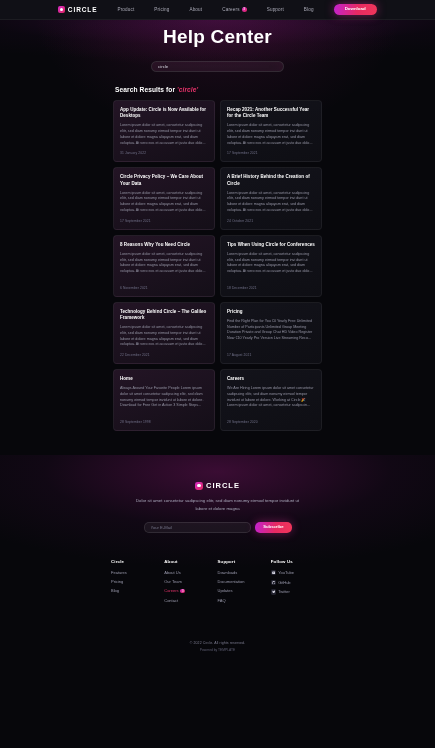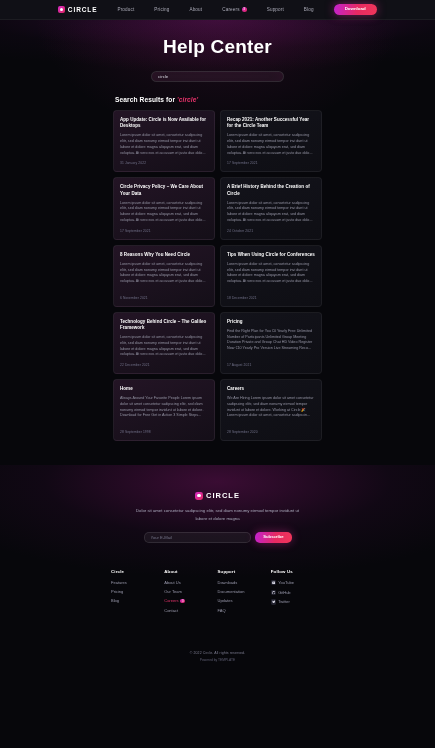--- a/index.html
+++ b/index.html
@@ -48,21 +48,21 @@
     font-size:4.4px; color:#fff; font-weight:600;
     background:linear-gradient(100deg,#c322cf 0%,#e62a62 55%,#f0365a 100%);
     border-radius:10px; padding:3.4px 11px; line-height:1;
     box-shadow:0 0 10px rgba(214,43,150,.5);
     border:none; cursor:pointer; white-space:nowrap;
   }
 
   
   .hero {
     position:relative;
-    padding:16px 0 14px;
+    padding:6px 0 14px;
     text-align:center;
     background:
       radial-gradient(120% 85% at 50% 0%, rgba(70,14,74,.55) 0%, rgba(24,8,30,.25) 45%, rgba(7,7,11,0) 72%),
       radial-gradient(60% 60% at 50% 30%, rgba(120,20,90,.18) 0%, rgba(7,7,11,0) 70%),
       #07070b;
   }
   .hero::before{
     content:""; position:absolute; left:0; right:0; top:0; height:140px;
     background:radial-gradient(ellipse at 50% -10%, rgba(160,30,120,.18), rgba(7,7,11,0) 60%);
     pointer-events:none;

